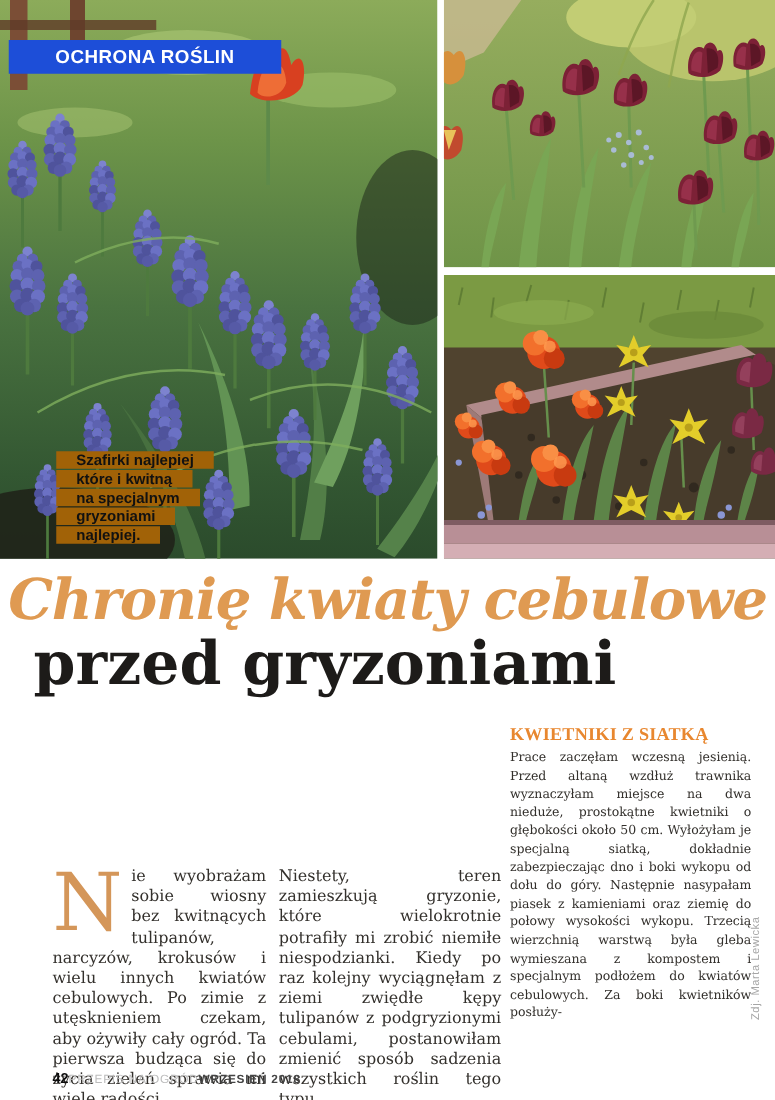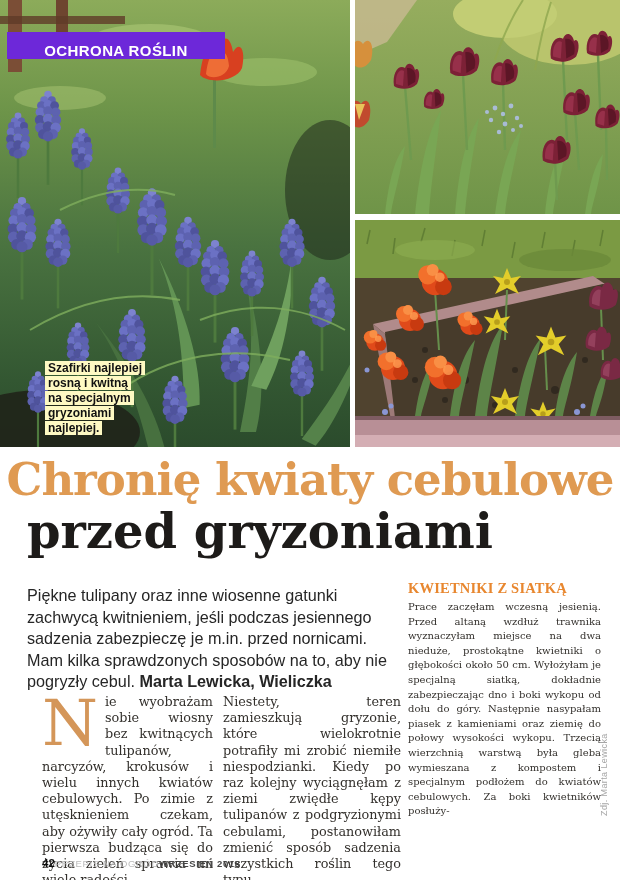--- a/index.html
+++ b/index.html
@@ -11,35 +11,35 @@
   }
   
   .photo { position:absolute; overflow:hidden; }
   .photo svg { display:block; width:100%; height:100%; }
   .photo-left { left:0; top:0; width:350px; height:447px; }
   .photo-tr   { left:355px; top:0; width:265px; height:214px; }
   .photo-br   { left:355px; top:220px; width:265px; height:227px; }
 
   .badge {
     position:absolute; left:7px; top:32px; width:218px; height:27px;
-    background:#6d28d9; color:#ffffff; display:flex; align-items:flex-end; justify-content:center;
+    background:#1d4ed8; color:#ffffff; display:flex; align-items:center; justify-content:center;
     font-size:15px; font-weight:800; letter-spacing:.4px;
   }
   .caption { position:absolute; }
   .caption .capline {
-    display:table; background:#fef9c3; color:#111111;
+    display:table; background:#a16207; color:#111111;
     font-size:12px; line-height:14px; font-weight:700;
-    padding:0 3px; margin-bottom:1px; white-space:nowrap;
+    padding:0 16px; margin-bottom:1px; white-space:nowrap;
   }
   .cap-left { left:45px; top:361px; }
 
   
   .headline-script {
     position:absolute; left:0; top:455px; width:620px; text-align:center;
-    font-family:"DejaVu Serif", serif; font-weight:700;
+    font-family:"DejaVu Serif", serif; font-style:italic; font-weight:700;
     font-size:45px; line-height:50px; color:#DF9A52; letter-spacing:-1px;
   }
   .headline-main {
     position:absolute; left:0; top:504px; width:520px; text-align:center;
     font-family:"DejaVu Serif", serif; font-weight:700;
     font-size:48px; line-height:54px; color:#1d1b19; letter-spacing:0px;
   }
 
   
   .lead {
@@ -154,21 +154,21 @@
       </g>
       <g stroke="#7fae5d" stroke-width="2" opacity=".8" fill="none">
         <path d="M30 330 C 80 300 130 290 180 300"></path>
         <path d="M120 390 C 170 355 230 345 290 360"></path>
         <path d="M200 320 C 250 300 300 305 345 330"></path>
         <path d="M60 210 C 100 190 140 185 175 195"></path>
       </g>
     </svg>
     <div class="caption cap-left">
       <span class="capline">Szafirki najlepiej</span>
-      <span class="capline">rosną i kwitną</span>
+      <span class="capline">które i kwitną</span>
       <span class="capline">na specjalnym</span>
       <span class="capline">gryzoniami</span>
       <span class="capline">najlepiej.</span>
     </div>
   </div>
 
   <div class="photo photo-tr">
     <svg viewBox="0 0 265 214" preserveAspectRatio="none">
       <defs>
         <linearGradient id="gT" x1="0" y1="0" x2="0" y2="1">
@@ -327,21 +327,20 @@
 
   </div>
 
   <div class="badge">
     <span>OCHRONA ROŚLIN</span>
   </div>
 
   <div class="headline-script">Chronię kwiaty cebulowe</div>
   <div class="headline-main">przed gryzoniami</div>
 
-  <p class="lead"><span>Piękne tulipany oraz inne wiosenne gatunki zachwycą kwitnieniem, jeśli podczas jesiennego sadzenia zabezpieczę je m.in. przed nornicami. Mam kilka sprawdzonych sposobów na to, aby nie pogryzły cebul.</span> <span class="author">Marta Lewicka, Wieliczka</span></p>
 
   <div class="col1 serifcol">
     <span class="dropcap">N</span><span>ie wyobrażam sobie wiosny bez kwitnących tulipanów, narcyzów, krokusów i wielu innych kwiatów cebulowych. Po zimie z utęsknieniem czekam, aby ożywiły cały ogród. Ta pierwsza budząca się do życia zieleń sprawia mi wiele radości.</span>
   </div>
 
   <div class="col2 serifcol">
     <span>Niestety, teren zamieszkują gryzonie, które wielokrotnie potrafiły mi zrobić niemiłe niespodzianki. Kiedy po raz kolejny wyciągnęłam z ziemi zwiędłe kępy tulipanów z podgryzionymi cebulami, postanowiłam zmienić sposób sadzenia wszystkich roślin tego typu.</span>
   </div>
 
   <div class="col3">

